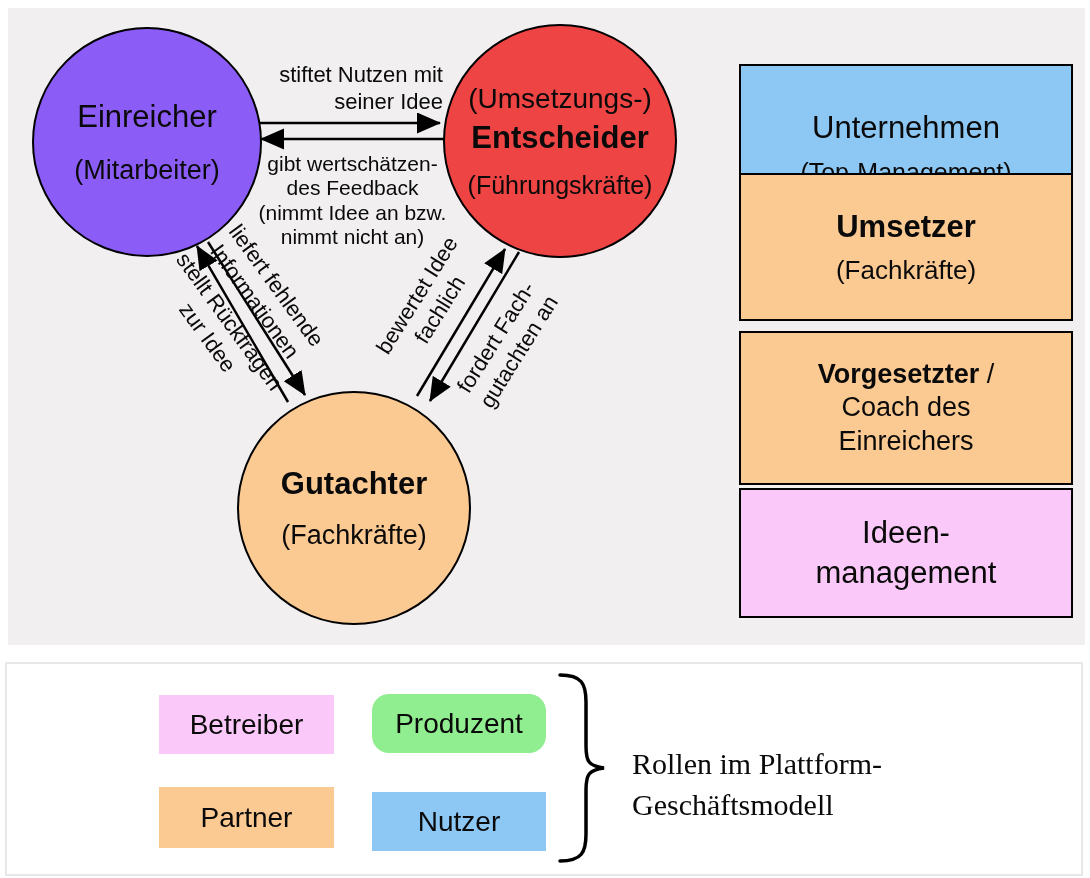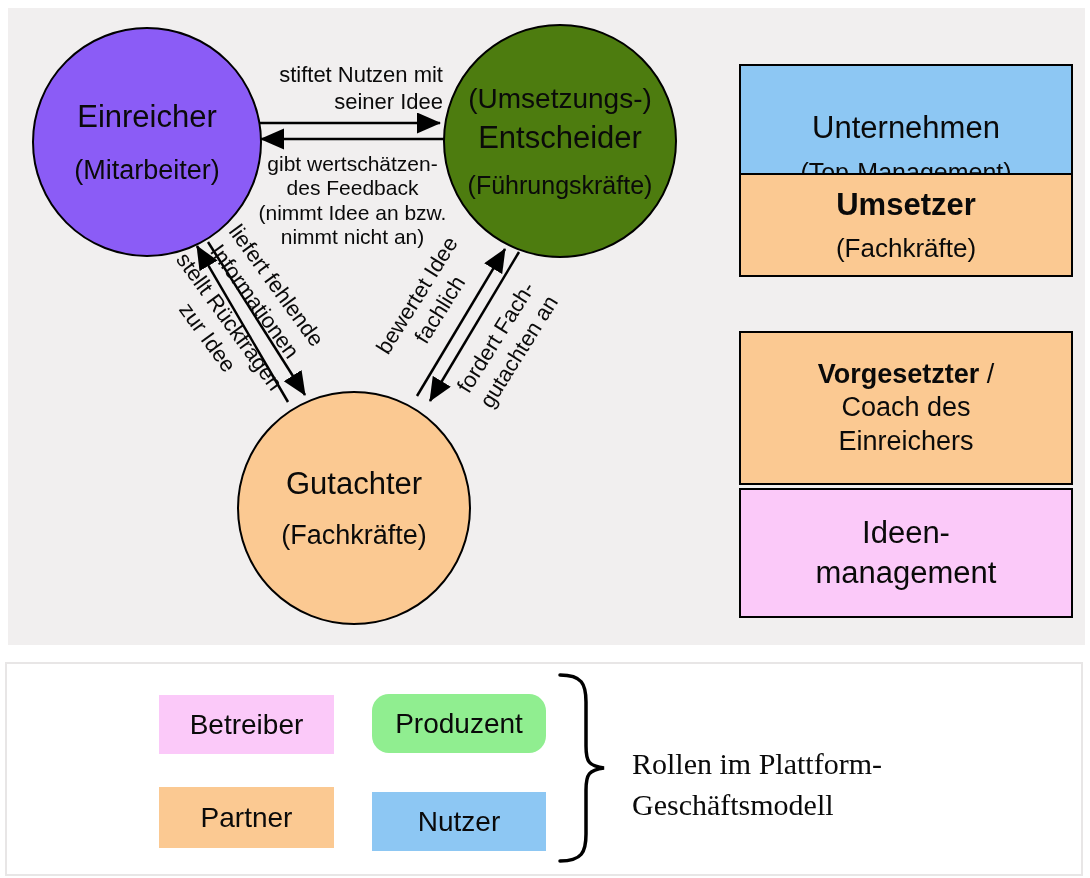--- a/index.html
+++ b/index.html
@@ -12,44 +12,44 @@
     position:absolute; left:8px; top:8px; width:1077px; height:637px;
     background:#f1efef;
   }
   .arrows-layer { position:absolute; left:0; top:0; width:1090px; height:878px; pointer-events:none; }
   .circle {
     position:absolute; border-radius:50%; border:2.5px solid #000;
     display:flex; flex-direction:column; align-items:center; justify-content:center;
     text-align:center; box-sizing:border-box;
   }
   .circle-einreicher { left:32px; top:27px; width:230px; height:230px; background:#8b5cf6; gap:20px; }
-  .circle-entscheider { left:443px; top:24px; width:234px; height:234px; background:#4d7c0f; gap:5px;text-align:center; }
+  .circle-entscheider { left:443px; top:24px; width:234px; height:234px; background:#ef4444; gap:5px;text-align:center; }
   .circle-gutachter { left:237px; top:391px; width:234px; height:234px; background:#FBC992; gap:18px; }
   .node-title { font-size:31px; }
-  .node-title.bold { font-weight:normal; }
+  .node-title.bold { font-weight:bold; }
   .node-pre { font-size:28px; }
   .node-sub { font-size:27px; }
   .circle-entscheider .node-sub { font-size:25px; margin-top:10px; }
 
   .lbl { position:absolute; font-size:22px; line-height:1.22; text-align:center; }
   .lbl-stiftet { left:248px; top:62px; width:195px;text-align:right; }
   .lbl-feedback { left:240px; top:152px; width:225px; font-size:21px; line-height:1.16; }
   .lbl-rot { transform-origin:50% 50%; }
   .lbl-liefert { left:180px; top:267px; width:170px; transform:rotate(54deg); }
   .lbl-rueckfragen { left:133px; top:303px; width:170px; transform:rotate(54deg); }
   .lbl-bewertet { left:354px; top:276px; width:150px; transform:rotate(-58deg); }
   .lbl-fordert { left:423px; top:318px; width:170px; transform:rotate(-58deg); }
 
   .sbox {
     position:absolute; left:739px; width:334px; border:2.5px solid #000;
     display:flex; flex-direction:column; align-items:center; justify-content:center;
     text-align:center; box-sizing:border-box;
   }
   .sbox-unternehmen { top:20px; height:168px; background:#8DC7F3; gap:12px;margin-top:44px; }
-  .sbox-umsetzer { top:173px; height:104px; background:#FBC992; gap:10px; }
+  .sbox-umsetzer { top:173px; height:148px; background:#FBC992; gap:10px; }
   .sbox-vorgesetzter { top:331px; height:154px; background:#FBC992; font-size:27px; line-height:1.24; }
   .sbox-ideen { top:488px; height:130px; background:#FBC9F9; font-size:31px; line-height:1.3; }
   .sbox-title { font-size:31px; }
   .sbox-title.bold { font-weight:bold; }
   .sbox-sub { font-size:25px; }
   .sbox-umsetzer .sbox-sub { font-size:26px; }
   .vorg-line1 .bold { font-weight:bold; }
 
   .bottom-panel {
     position:absolute; left:5px; top:662px; width:1078px; height:214px;

